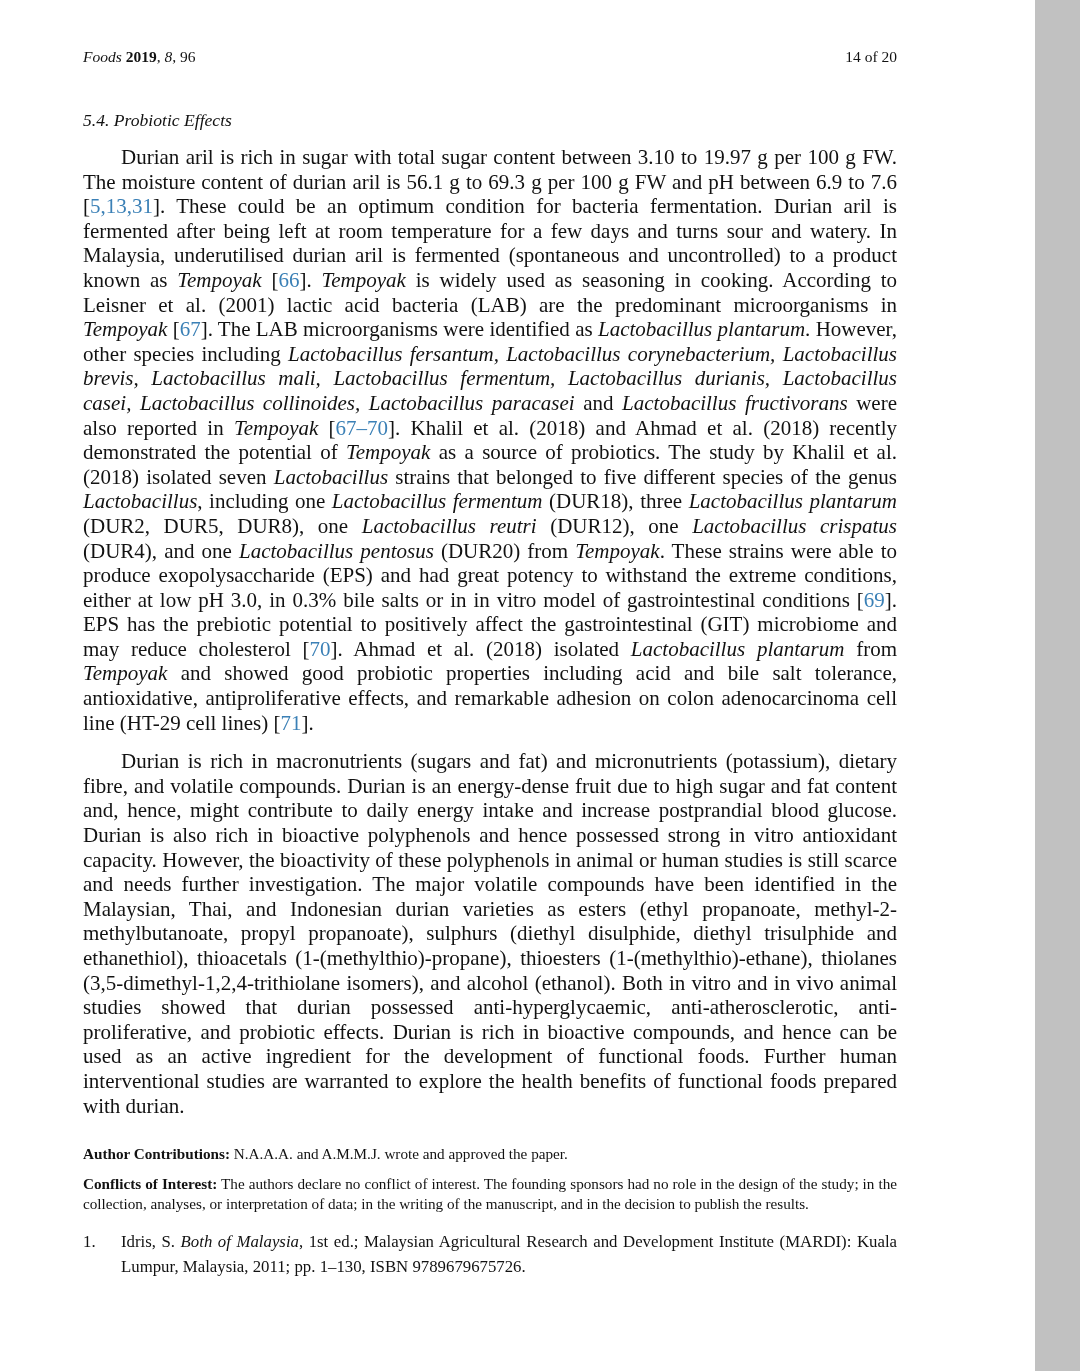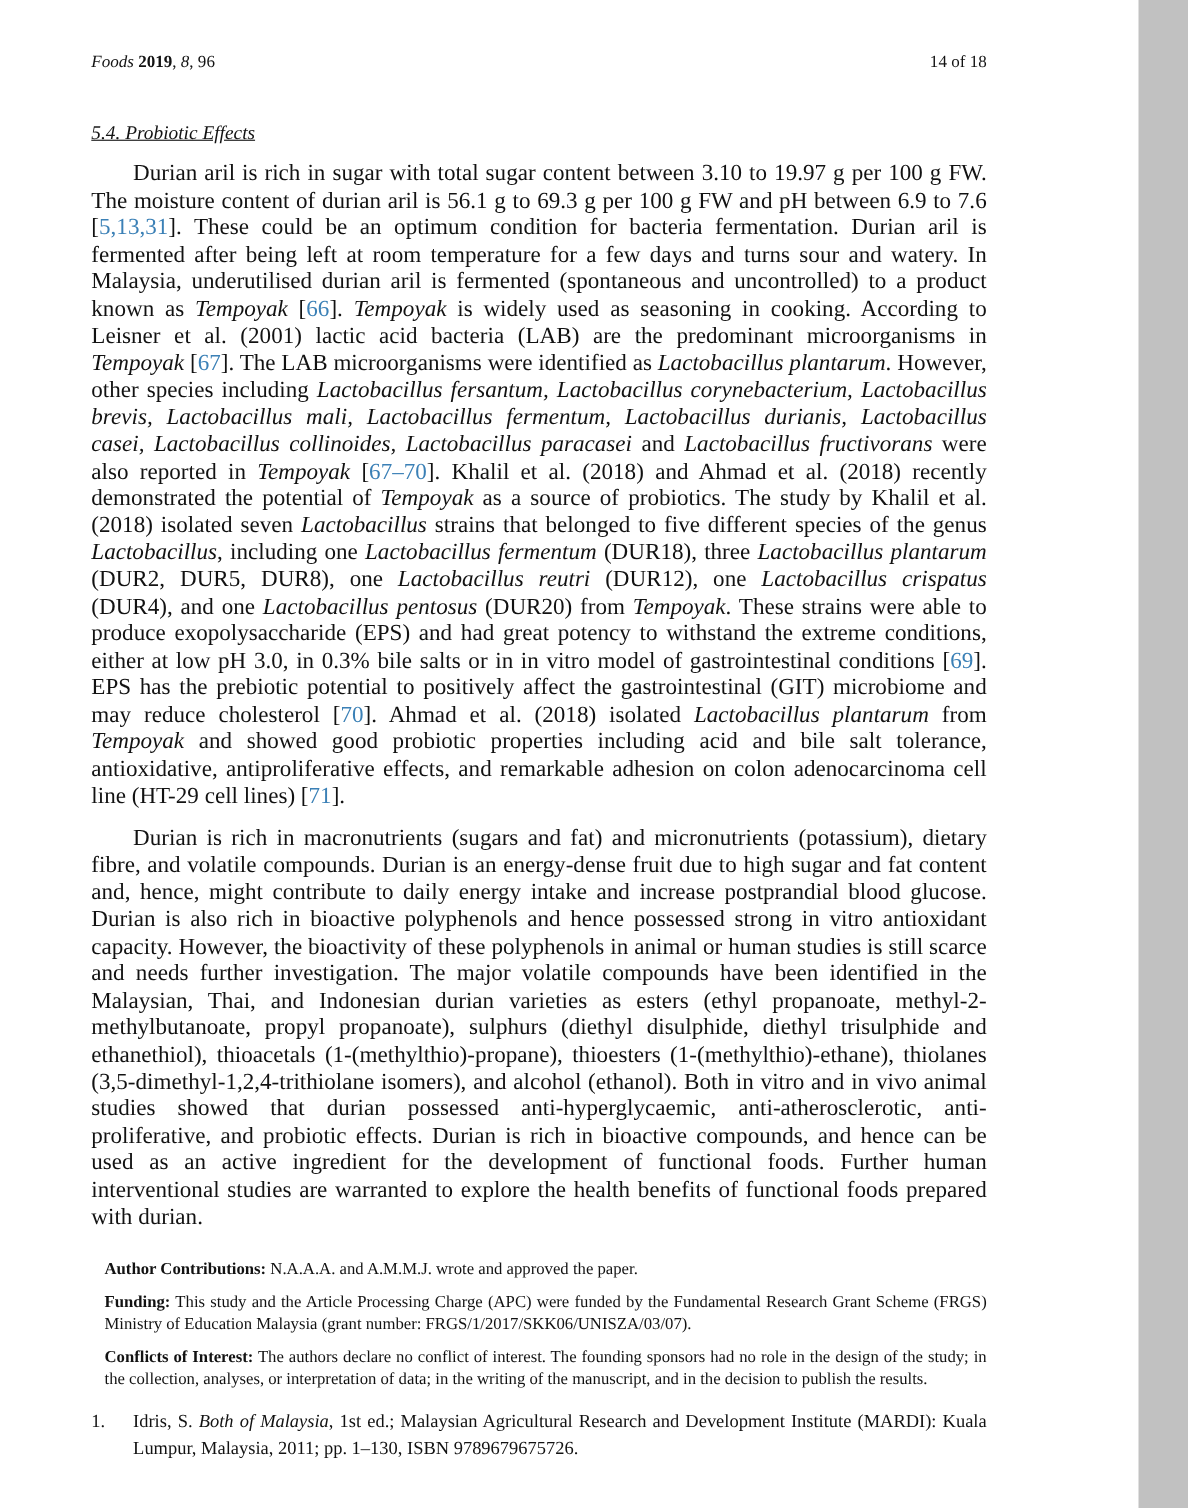--- a/index.html
+++ b/index.html
@@ -26,32 +26,32 @@
 
   .header-row {
     display: flex; justify-content: space-between; align-items: flex-end;
     padding-top: 48px;
     font-size: 15.5px; line-height: 18px;
   }
   .it { font-style: italic; }
   .bd { font-weight: bold; }
   .cite { color: var(--cite, #3b80b6); cursor: pointer; }
 
-  h2 { margin: 0; font-size: 17.6px; font-weight: bold; line-height: 22px; text-decoration: underline; }
+  h2 { margin: 0; font-size: 17.6px; font-weight: bold; line-height: 22px; }
   .subsection-heading { margin-top: 43px; font-weight: normal; font-style: italic; }
   .section-heading { margin-top: 22px; }
 
   .body-paragraph {
     margin: 14px 0 0 0;
     font-size: 21px; line-height: 24.6px;
     text-align: justify;
     text-indent: 38px;
   }
 
-  .backmatter { margin-top: 26px; margin-left: 12px; }
+  .backmatter { margin-top: 26px; }
   .note {
     margin: 9px 0 0 0;
     font-size: 15.2px; line-height: 20.5px;
     text-align: justify;
   }
   .note.first { margin-top: 0; }
 
   .references-heading { margin-top: 27px; }
   .reference-list { margin: 14px 0 0 0; padding: 0; list-style: none; }
   .reference-item { display: flex; font-size: 16.8px; line-height: 25px; }
@@ -59,33 +59,32 @@
   .ref-text { flex: 1; text-align: justify; }
 </style>
 </head>
 <body>
 
 <div class="page">
   <div class="content">
 
     <div class="header-row">
       <span><span class="it">Foods </span><span class="bd">2019</span>, <span class="it">8</span>, 96</span>
-      <span>14 of 18</span>
+      <span>14 of 20</span>
     </div>
 
     <h2 class="subsection-heading">5.4. Probiotic Effects</h2>
 
     <p class="body-paragraph">Durian aril is rich in sugar with total sugar content between 3.10 to 19.97 g per 100 g FW. The moisture content of durian aril is 56.1 g to 69.3 g per 100 g FW and pH between 6.9 to 7.6 [<span class="cite">5,13,31</span>]. These could be an optimum condition for bacteria fermentation. Durian aril is fermented after being left at room temperature for a few days and turns sour and watery. In Malaysia, underutilised durian aril is fermented (spontaneous and uncontrolled) to a product known as <span class="it">Tempoyak</span> [<span class="cite">66</span>]. <span class="it">Tempoyak</span> is widely used as seasoning in cooking. According to Leisner et al. (2001) lactic acid bacteria (LAB) are the predominant microorganisms in <span class="it">Tempoyak</span> [<span class="cite">67</span>]. The LAB microorganisms were identified as <span class="it">Lactobacillus plantarum</span>. However, other species including <span class="it">Lactobacillus fersantum, Lactobacillus corynebacterium, Lactobacillus brevis, Lactobacillus mali, Lactobacillus fermentum, Lactobacillus durianis, Lactobacillus casei, Lactobacillus collinoides, Lactobacillus paracasei</span> and <span class="it">Lactobacillus fructivorans</span> were also reported in <span class="it">Tempoyak</span> [<span class="cite">67–70</span>]. Khalil et al. (2018) and Ahmad et al. (2018) recently demonstrated the potential of <span class="it">Tempoyak</span> as a source of probiotics. The study by Khalil et al. (2018) isolated seven <span class="it">Lactobacillus</span> strains that belonged to five different species of the genus <span class="it">Lactobacillus</span>, including one <span class="it">Lactobacillus fermentum</span> (DUR18), three <span class="it">Lactobacillus plantarum</span> (DUR2, DUR5, DUR8), one <span class="it">Lactobacillus reutri</span> (DUR12), one <span class="it">Lactobacillus crispatus</span> (DUR4), and one <span class="it">Lactobacillus pentosus</span> (DUR20) from <span class="it">Tempoyak</span>. These strains were able to produce exopolysaccharide (EPS) and had great potency to withstand the extreme conditions, either at low pH 3.0, in 0.3% bile salts or in in vitro model of gastrointestinal conditions [<span class="cite">69</span>]. EPS has the prebiotic potential to positively affect the gastrointestinal (GIT) microbiome and may reduce cholesterol [<span class="cite">70</span>]. Ahmad et al. (2018) isolated <span class="it">Lactobacillus plantarum</span> from <span class="it">Tempoyak</span> and showed good probiotic properties including acid and bile salt tolerance, antioxidative, antiproliferative effects, and remarkable adhesion on colon adenocarcinoma cell line (HT-29 cell lines) [<span class="cite">71</span>].</p>
 
 
     <p class="body-paragraph">Durian is rich in macronutrients (sugars and fat) and micronutrients (potassium), dietary fibre, and volatile compounds. Durian is an energy-dense fruit due to high sugar and fat content and, hence, might contribute to daily energy intake and increase postprandial blood glucose. Durian is also rich in bioactive polyphenols and hence possessed strong in vitro antioxidant capacity. However, the bioactivity of these polyphenols in animal or human studies is still scarce and needs further investigation. The major volatile compounds have been identified in the Malaysian, Thai, and Indonesian durian varieties as esters (ethyl propanoate, methyl-2- methylbutanoate, propyl propanoate), sulphurs (diethyl disulphide, diethyl trisulphide and ethanethiol), thioacetals (1-(methylthio)-propane), thioesters (1-(methylthio)-ethane), thiolanes (3,5-dimethyl-1,2,4-trithiolane isomers), and alcohol (ethanol). Both in vitro and in vivo animal studies showed that durian possessed anti-hyperglycaemic, anti-atherosclerotic, anti-proliferative, and probiotic effects. Durian is rich in bioactive compounds, and hence can be used as an active ingredient for the development of functional foods. Further human interventional studies are warranted to explore the health benefits of functional foods prepared with durian.</p>
 
     <div class="backmatter">
       <p class="note first"><span class="bd">Author Contributions:</span> N.A.A.A. and A.M.M.J. wrote and approved the paper.</p>
-      <p class="note"><span class="bd">Funding:</span> This study and the Article Processing Charge (APC) were funded by the Fundamental Research Grant Scheme (FRGS) Ministry of Education Malaysia (grant number: FRGS/1/2017/SKK06/UNISZA/03/07).</p>
       <p class="note"><span class="bd">Conflicts of Interest:</span> The authors declare no conflict of interest. The founding sponsors had no role in the design of the study; in the collection, analyses, or interpretation of data; in the writing of the manuscript, and in the decision to publish the results.</p>
     </div>
 
 
     <ol class="reference-list">
       <li class="reference-item">
         <span class="ref-number">1.</span>
         <span class="ref-text">Idris, S. <span class="it">Both of Malaysia</span>, 1st ed.; Malaysian Agricultural Research and Development Institute (MARDI): Kuala Lumpur, Malaysia, 2011; pp. 1–130, ISBN 9789679675726.</span>
       </li>
     </ol>

